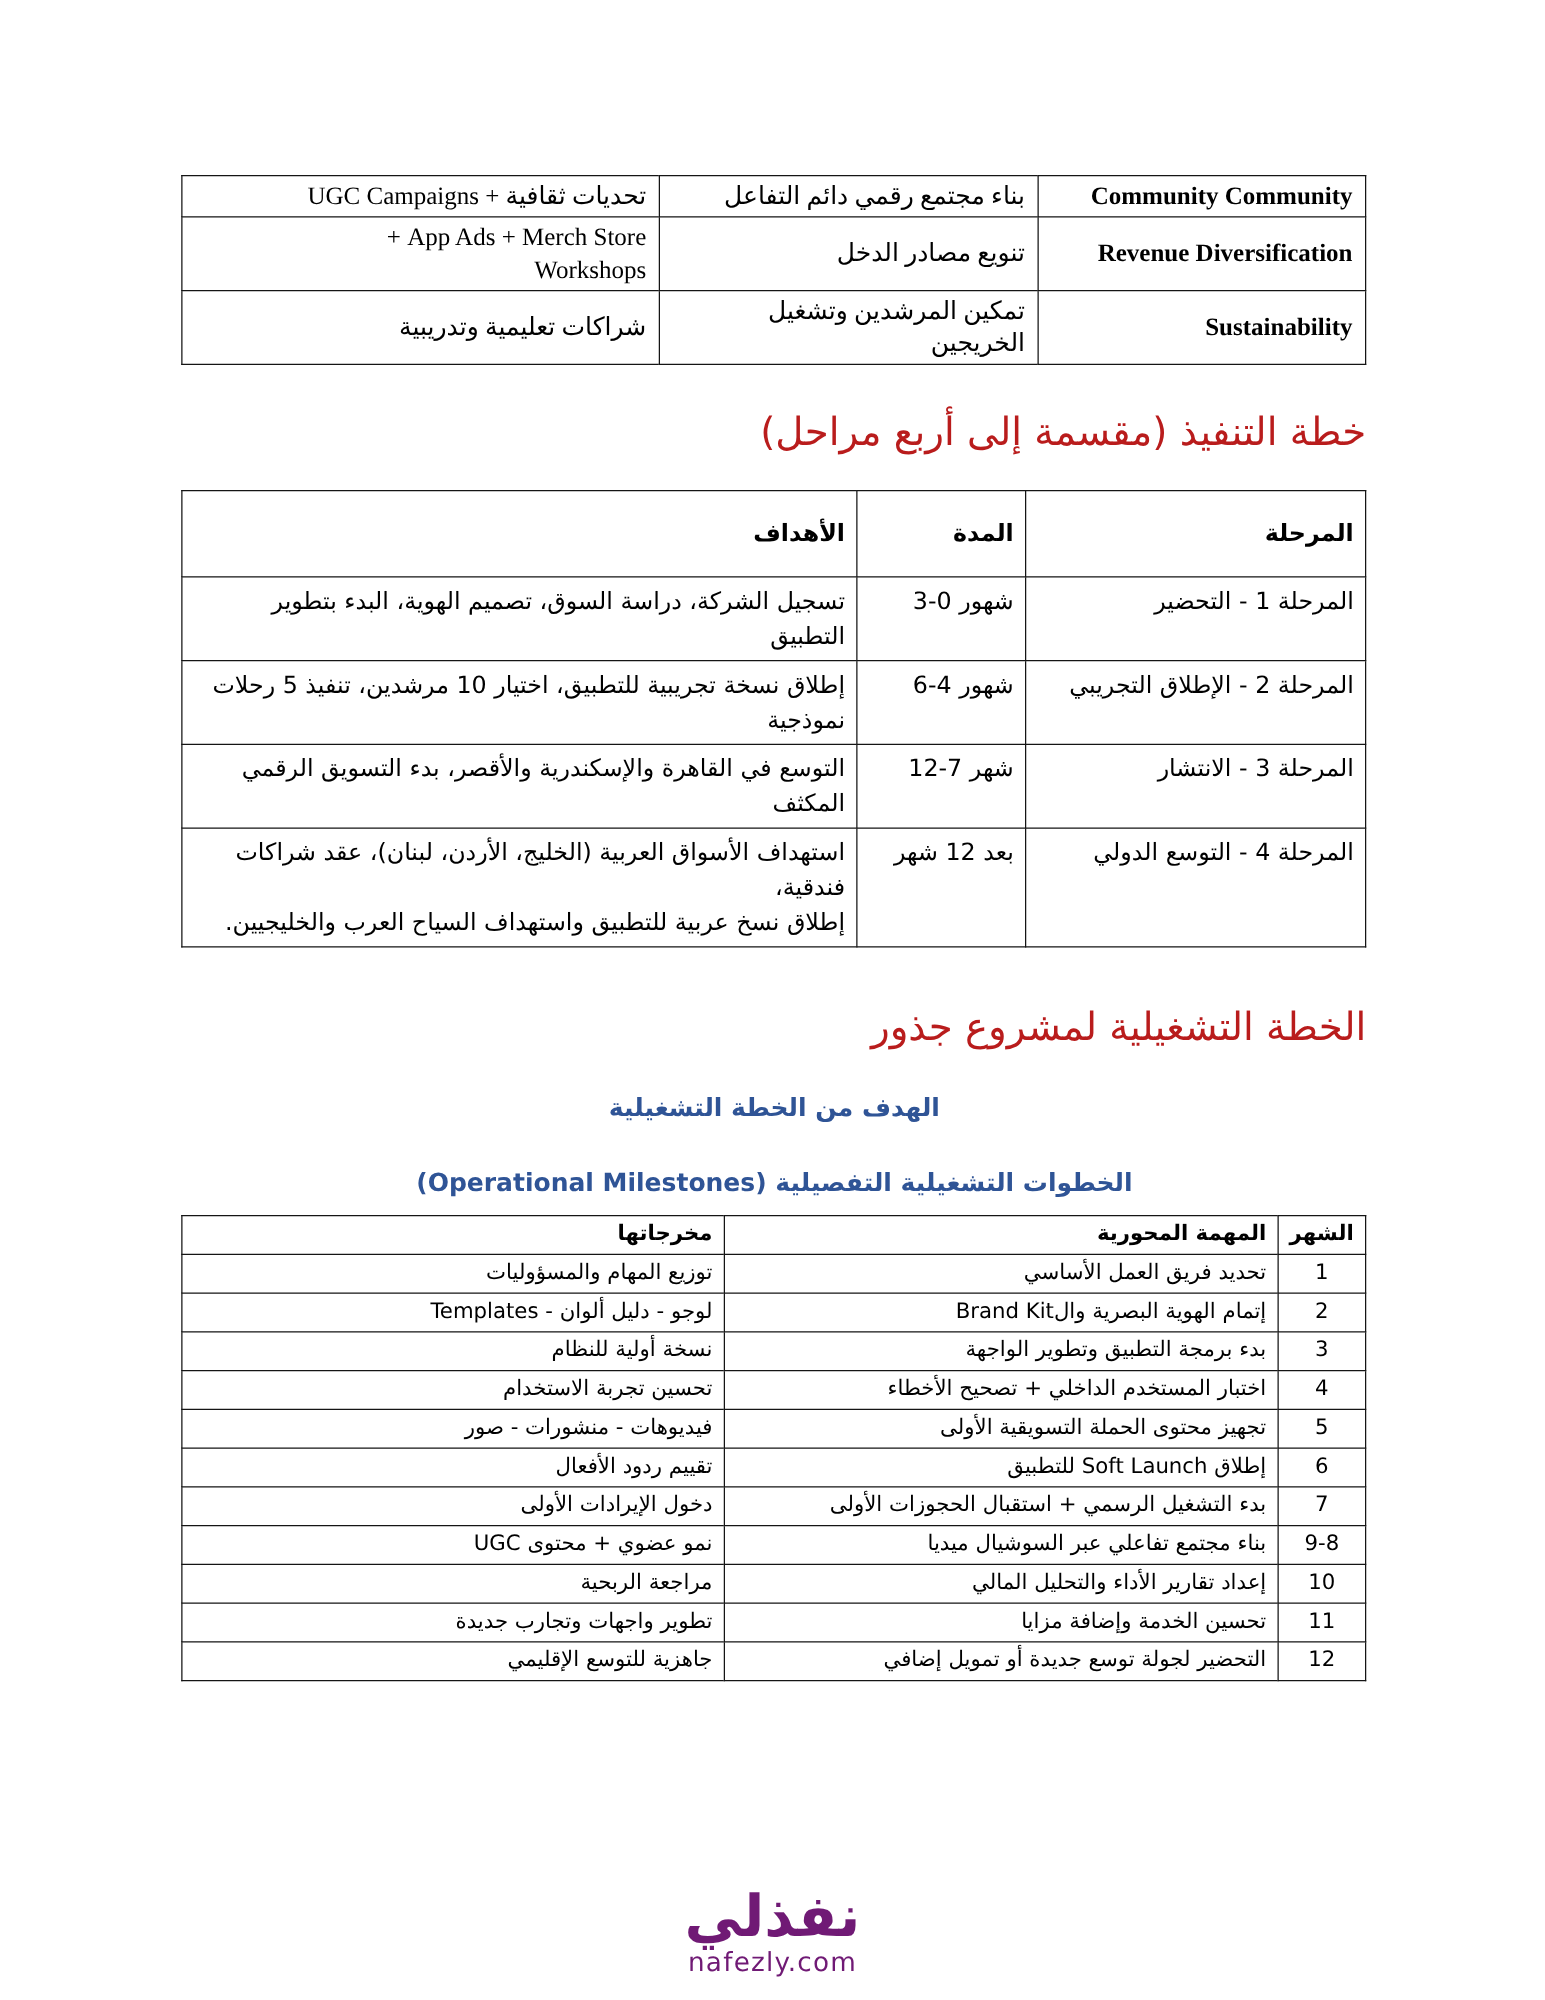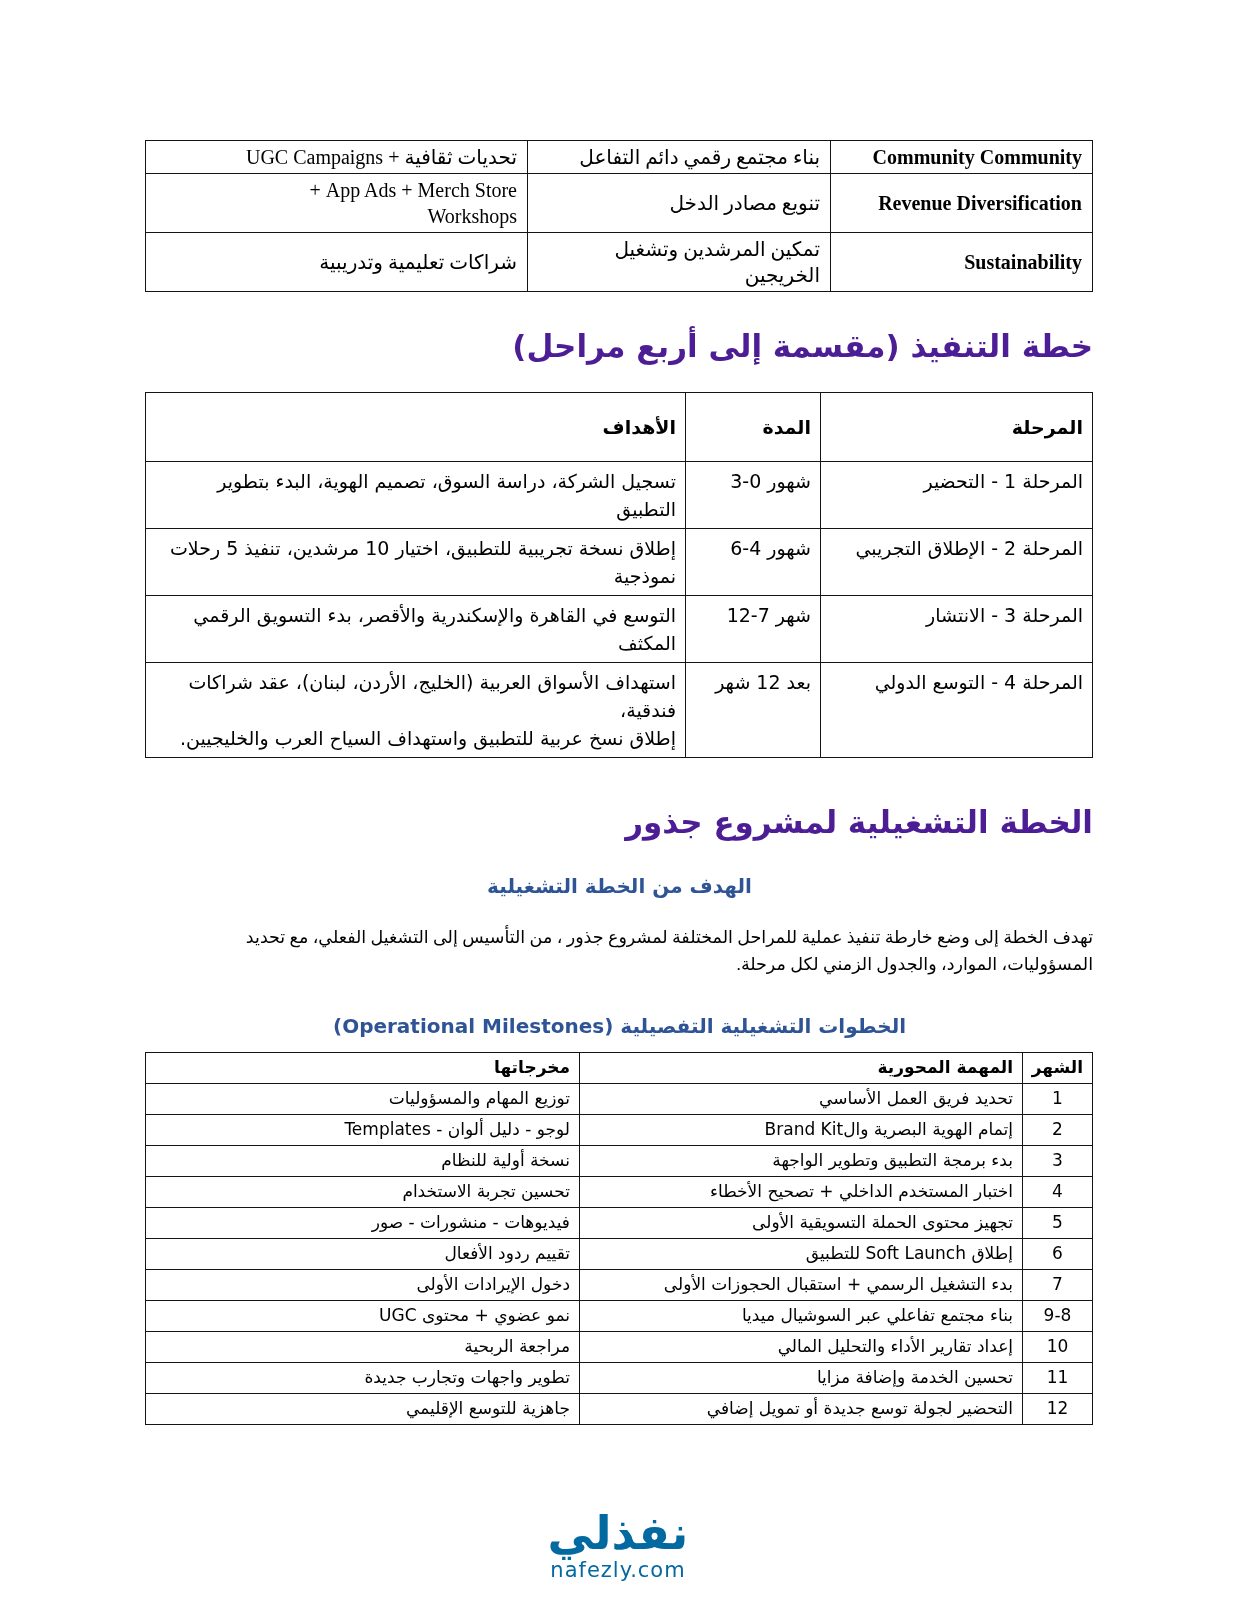--- a/index.html
+++ b/index.html
@@ -31,24 +31,24 @@
   .prewrap { white-space:pre-line; }
 
   
   .strategy-table { font-family:"Liberation Serif","DejaVu Sans",serif; font-size:20px; }
   .strategy-table td { vertical-align:middle; line-height:26px; padding:3px 10px; }
   .strategy-table .en-cell { font-weight:bold; }
 
   
   .h1-title {
     font-size:31px;
-    font-weight:bold;
+    font-weight:normal;
     text-align:right;
     line-height:1.35;
-    color:#4c1d95;
+    color:#b91c1c;
   }
   .exec-title { margin-top:34px; margin-bottom:24px; }
   .op-title   { margin-top:44px; }
   .h2-blue {
     color:#2F5496;
     font-size:20px;
     font-weight:bold;
     text-align:center;
   }
   .goal-heading { margin-top:30px; }
@@ -74,21 +74,21 @@
   .milestones-table td, .milestones-table th { line-height:25px; padding:2.5px 9px; }
   .milestones-table thead th { font-weight:bold; }
   .month-cell { text-align:center; }
 
   
   .watermark {
     position:absolute;
     top:1508px; left:0;
     width:1236px;
     text-align:center;
-    color:#0369a1;
+    color:#701a75;
     user-select:none;
   }
   .watermark-logo {
     font-size:46px;
     font-weight:bold;
     line-height:1.1;
   }
   .watermark-domain {
     font-size:21px;
     letter-spacing:1px;
@@ -164,22 +164,20 @@
         <td class="prewrap">استهداف الأسواق العربية (الخليج، الأردن، لبنان)، عقد شراكات فندقية،
 إطلاق نسخ عربية للتطبيق واستهداف السياح العرب والخليجيين.</td>
       </tr>
     </tbody>
   </table>
 
   <div class="h1-title op-title">الخطة التشغيلية لمشروع جذور</div>
 
   <div class="h2-blue goal-heading">الهدف من الخطة التشغيلية</div>
 
-  <p class="goal-paragraph prewrap">تهدف الخطة إلى وضع خارطة تنفيذ عملية للمراحل المختلفة لمشروع جذور ، من التأسيس إلى التشغيل الفعلي، مع تحديد
-المسؤوليات، الموارد، والجدول الزمني لكل مرحلة.</p>
 
   <div class="h2-blue milestones-heading">الخطوات التشغيلية التفصيلية (Operational Milestones)</div>
 
   <table class="milestones-table">
     <colgroup>
         <col style="width:70px">
         <col style="width:443px">
         <col style="width:434px">
       </colgroup>
     <thead>

